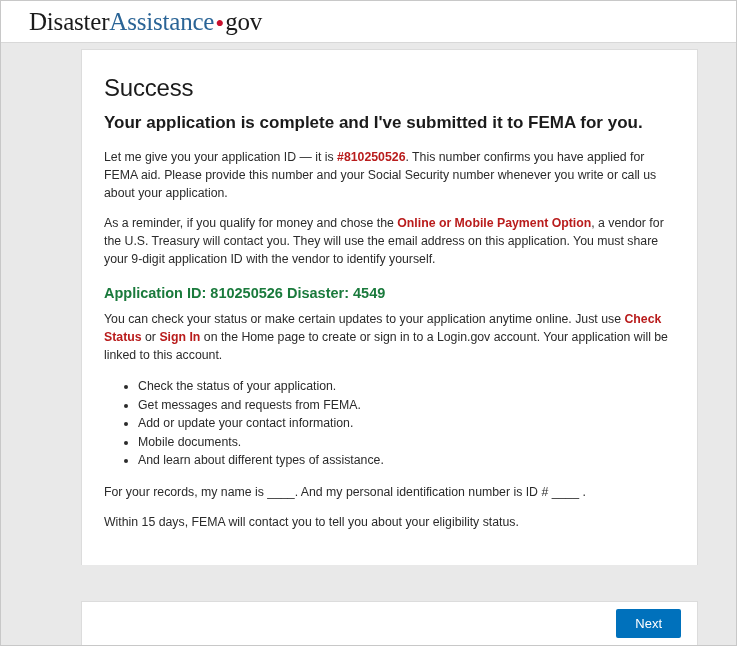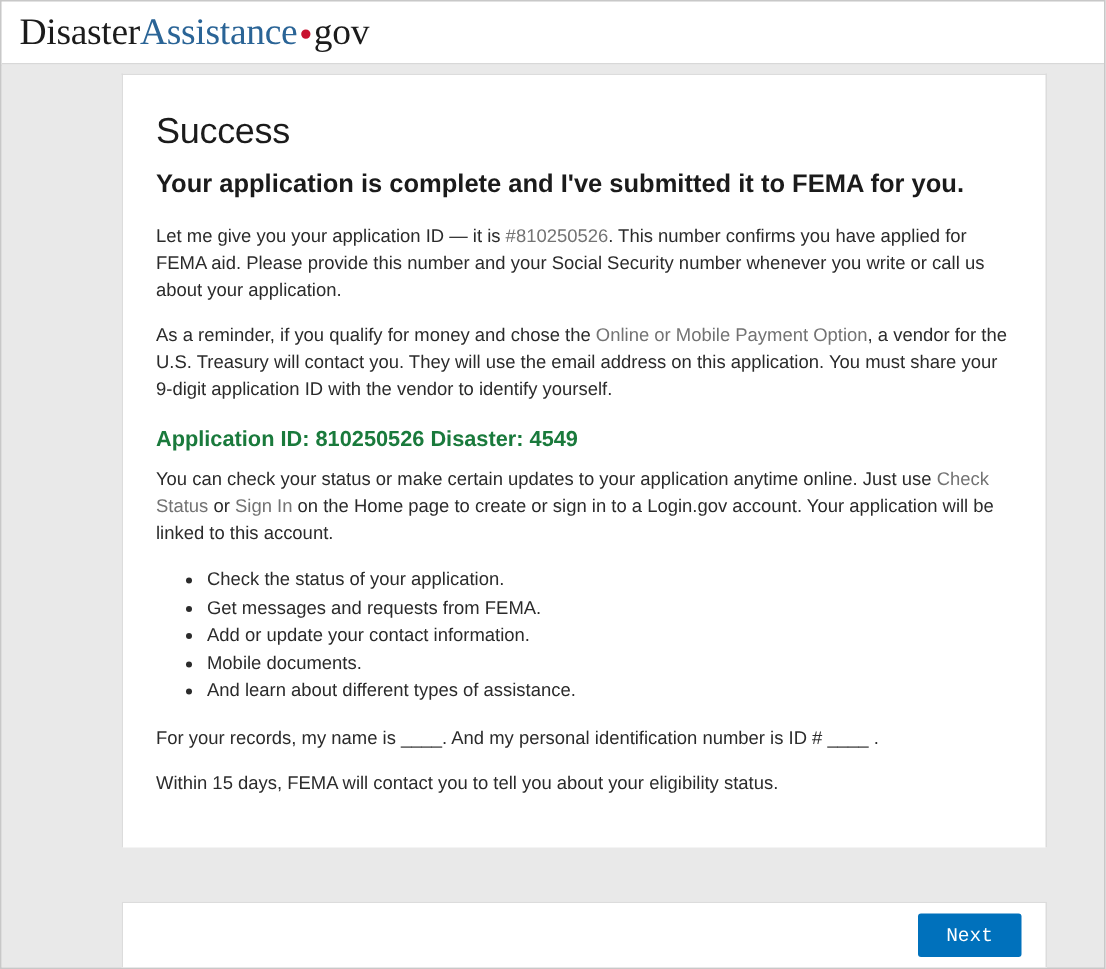--- a/index.html
+++ b/index.html
@@ -24,21 +24,21 @@
     box-sizing: border-box;
     overflow: hidden;
   }
   
   .header {
     height: 42px;
     background: #ffffff;
     border-bottom: 1px solid #d8d8d8;
     display: flex;
     align-items: center;
-    padding-left: 12px;
+    padding-left: 28px;
     box-sizing: border-box;
   }
   .logo {
     font-family: "Liberation Serif", serif;
     font-size: 25px;
     letter-spacing: -0.2px;
     white-space: nowrap;
   }
   .logo .disaster { color: #1b1b1b; }
   .logo .assistance { color: #2a6496; }
@@ -98,42 +98,42 @@
   }
   ul.list {
     margin: 4px 0 14px 0;
     padding-left: 34px;
   }
   ul.list li {
     font-size: 12.3px;
     line-height: 1.5;
     color: #2b2b2b;
   }
-  b, strong { font-weight: normal; color: #737373; }
+  b, strong { font-weight: bold; color: #b91c1c; }
 
   
   .footer {
     position: absolute;
     left: 80px;
     top: 600px;
     width: 617px;
     height: 45px;
     background: #ffffff;
     border: 1px solid #dcdcdc;
     box-sizing: border-box;
     display: flex;
     align-items: center;
     justify-content: flex-end;
     padding-right: 16px;
   }
   .next-btn {
     background: #0071bc;
     color: #ffffff;
     font-size: 13px;
-    font-family: Liberation Mono, monospace;
+    font-family: Liberation Sans, sans-serif;
     border: none;
     border-radius: 2px;
     padding: 7px 19px;
     cursor: pointer;
   }
   .strip-left {
     position: absolute;
     left: 0;
     top: 43px;
     width: 80px;

